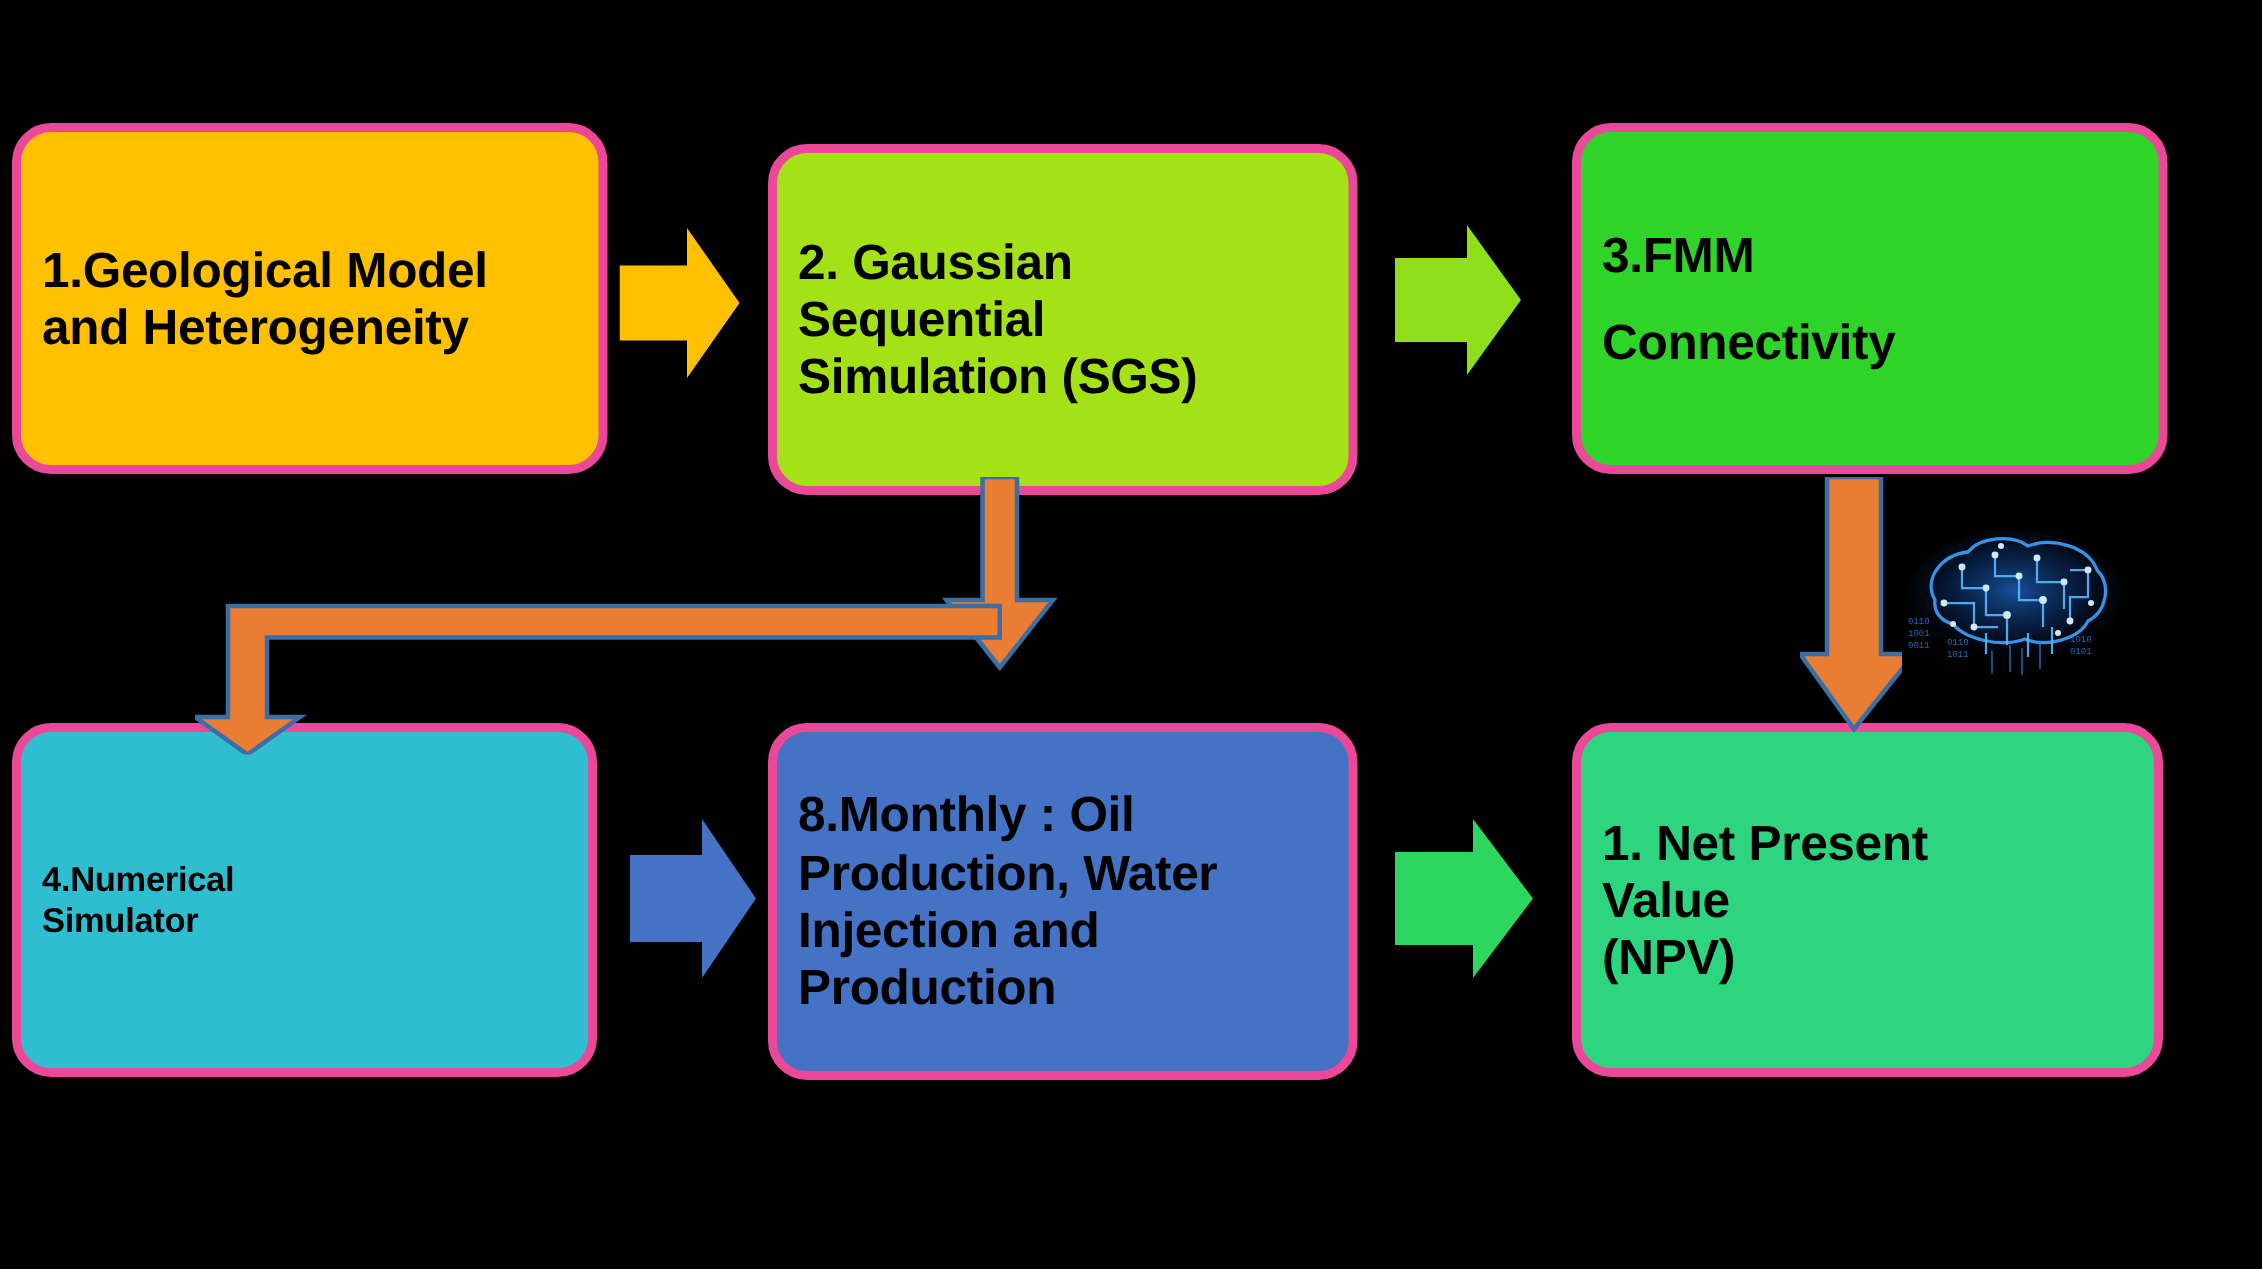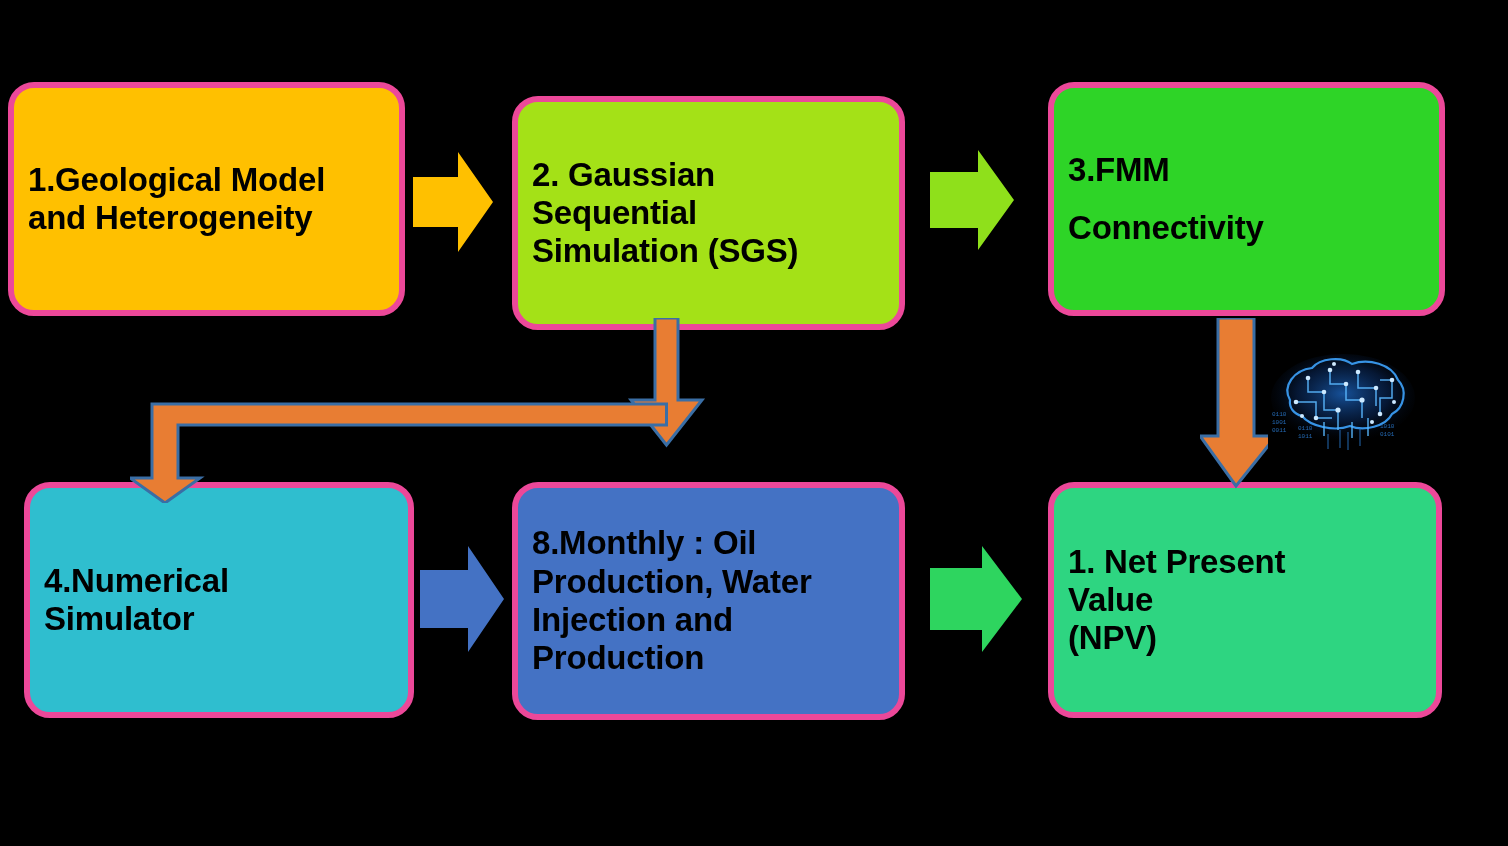--- a/index.html
+++ b/index.html
@@ -24,21 +24,21 @@
     font-weight:bold;
     line-height:1.16;
     padding:6px 14px;
     letter-spacing:-0.2px;
   }
   .box .txt{white-space:pre-line;display:block;width:100%;}
 
   #box1{left:8px;  top:82px;  width:397px; height:234px; background:#FFC000; font-size:33px;}
   #box2{left:512px;top:84px;  width:393px; height:234px; background:#A4E117; font-size:33px;margin-top:12px;}
   #box3{left:1048px;top:82px; width:397px; height:234px; background:#2ED427; font-size:33px;}
-  #box4{left:8px;  top:482px; width:390px; height:236px; background:#2FBECF; font-size:33px;margin-left:16px;}
+  #box4{left:8px;  top:482px; width:390px; height:236px; background:#2FBECF; font-size:23px;}
   #box5{left:512px;top:482px; width:393px; height:238px; background:#4472C4; font-size:33px;}
   #box6{left:1048px;top:482px;width:394px; height:236px; background:#2ED581; font-size:33px;}
 
   
   .spaced{line-height:1.75;}
 
   
   .blockarrow{position:absolute;}
   .blockarrow svg{display:block;width:100%;height:100%;}
 

